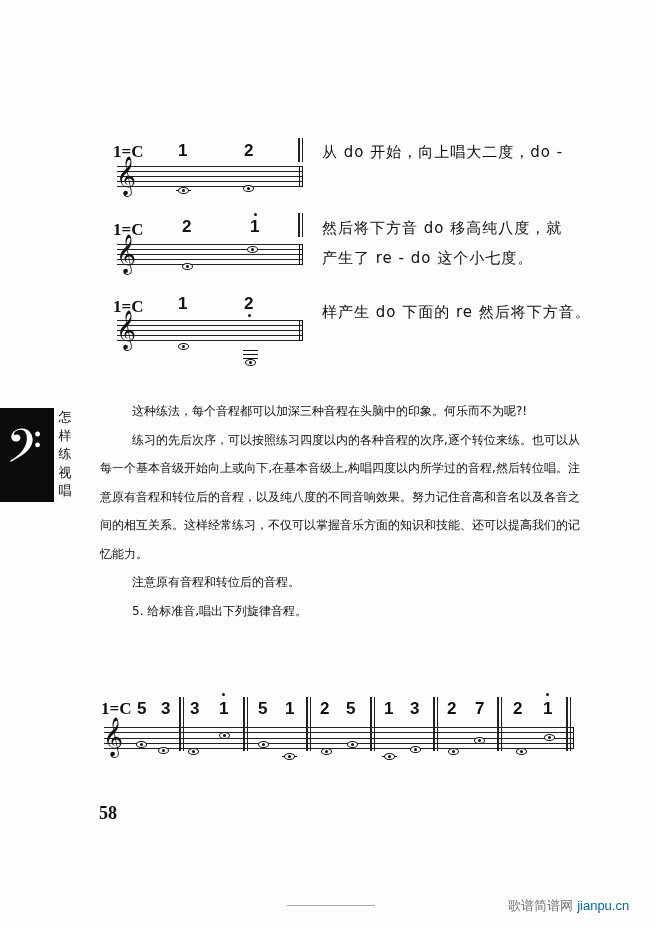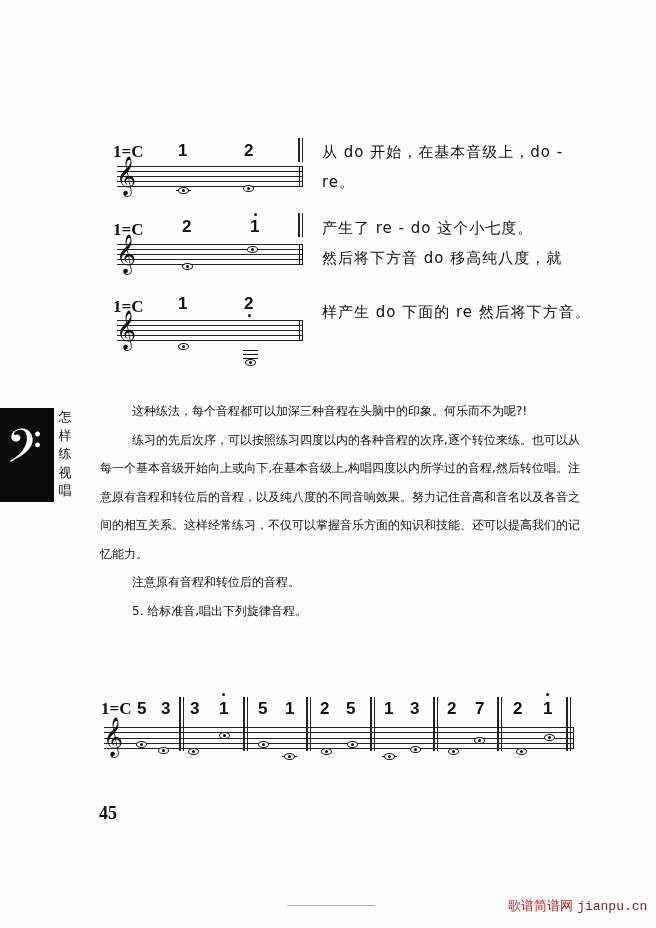--- a/index.html
+++ b/index.html
@@ -44,22 +44,21 @@
       <div class="line" style="top:15px"></div>
       <div class="line" style="top:20px"></div>
     <div class="end" style="right:0"></div>
       <div class="end" style="right:3px"></div>
   </div>
   <span class="clef" style="left:116px;top:158px;">𝄞</span>
   <div class="ledger" style="left:176px;top:190px;"></div>
   <div class="note" style="left:178px;top:187px;"></div>
   <div class="note" style="left:243px;top:185px;"></div>
   <div class="sidetext" style="left:322px;top:137px;">
-    <div>从 do 开始，在基本音级上，do -</div>
-    <div>re。</div>
+    <div>从 do 开始，向上唱大二度，do -</div>
   </div>
 </div>
 
 <div>
   <span class="key" style="left:113px;top:220px;">1=C</span>
   <span class="numbar" style="left:182px;top:217px;">2</span>
   <span class="numbar" style="left:250px;top:217px;">1</span>
   <div class="dot" style="left:254px;top:213px;"></div>
   <div class="dbar" style="left:298px;top:213px;height:24px;"></div>
   <div class="staff" style="left:117px;top:244px;width:186px;height:21px;">
@@ -68,22 +67,22 @@
       <div class="line" style="top:10px"></div>
       <div class="line" style="top:15px"></div>
       <div class="line" style="top:20px"></div>
     <div class="end" style="right:0"></div>
       <div class="end" style="right:3px"></div>
   </div>
   <span class="clef" style="left:116px;top:236px;">𝄞</span>
   <div class="note" style="left:182px;top:263px;"></div>
   <div class="note" style="left:247px;top:246px;"></div>
   <div class="sidetext" style="left:322px;top:213px;">
+    <div>然后将下方音 do 移高纯八度，就</div>
     <div>产生了 re - do 这个小七度。</div>
-    <div>然后将下方音 do 移高纯八度，就</div>
   </div>
 </div>
 
 <div>
   <span class="key" style="left:113px;top:297px;">1=C</span>
   <span class="numbar" style="left:178px;top:294px;">1</span>
   <span class="numbar" style="left:244px;top:294px;">2</span>
   <div class="dot" style="left:248px;top:314px;"></div>
   <div class="staff" style="left:117px;top:320px;width:186px;height:21px;">
     <div class="line" style="top:0"></div>
@@ -176,20 +175,20 @@
   <div class="dbar" style="left:497px;top:697px;height:54px;"></div>
 
   <span class="numbar" style="left:513px;top:699px;">2</span>
   <span class="numbar" style="left:543px;top:699px;">1</span>
   <div class="dot" style="left:546px;top:693px;"></div>
   <div class="note" style="left:516px;top:748px;"></div>
   <div class="note" style="left:544px;top:734px;"></div>
   <div class="dbar" style="left:566px;top:697px;height:54px;"></div>
 </div>
 
-<span class="abs" style="left:99px;top:803px;font-size:18px;font-weight:bold;font-family:'Liberation Serif',serif;">45</span>
+<span class="abs" style="left:99px;top:803px;font-size:18px;font-weight:bold;font-family:'Liberation Serif',serif;">58</span>
 
 <div class="abs" style="left:287px;top:905px;width:88px;height:1px;background:#aaa;"></div>
 
 <div class="abs" style="left:508px;top:897px;font-size:13px;font-family:'DejaVu Sans',sans-serif;white-space:nowrap;">
-  <span style="color:#b91c1c;">歌谱简谱网</span>
-  <span style="color:#7f1d1d;font-family:Liberation Mono, monospace;">jianpu.cn</span>
+  <span style="color:#737373;">歌谱简谱网</span>
+  <span style="color:#0369a1;font-family:Liberation Sans, sans-serif;">jianpu.cn</span>
 </div>
 
 </body></html>

